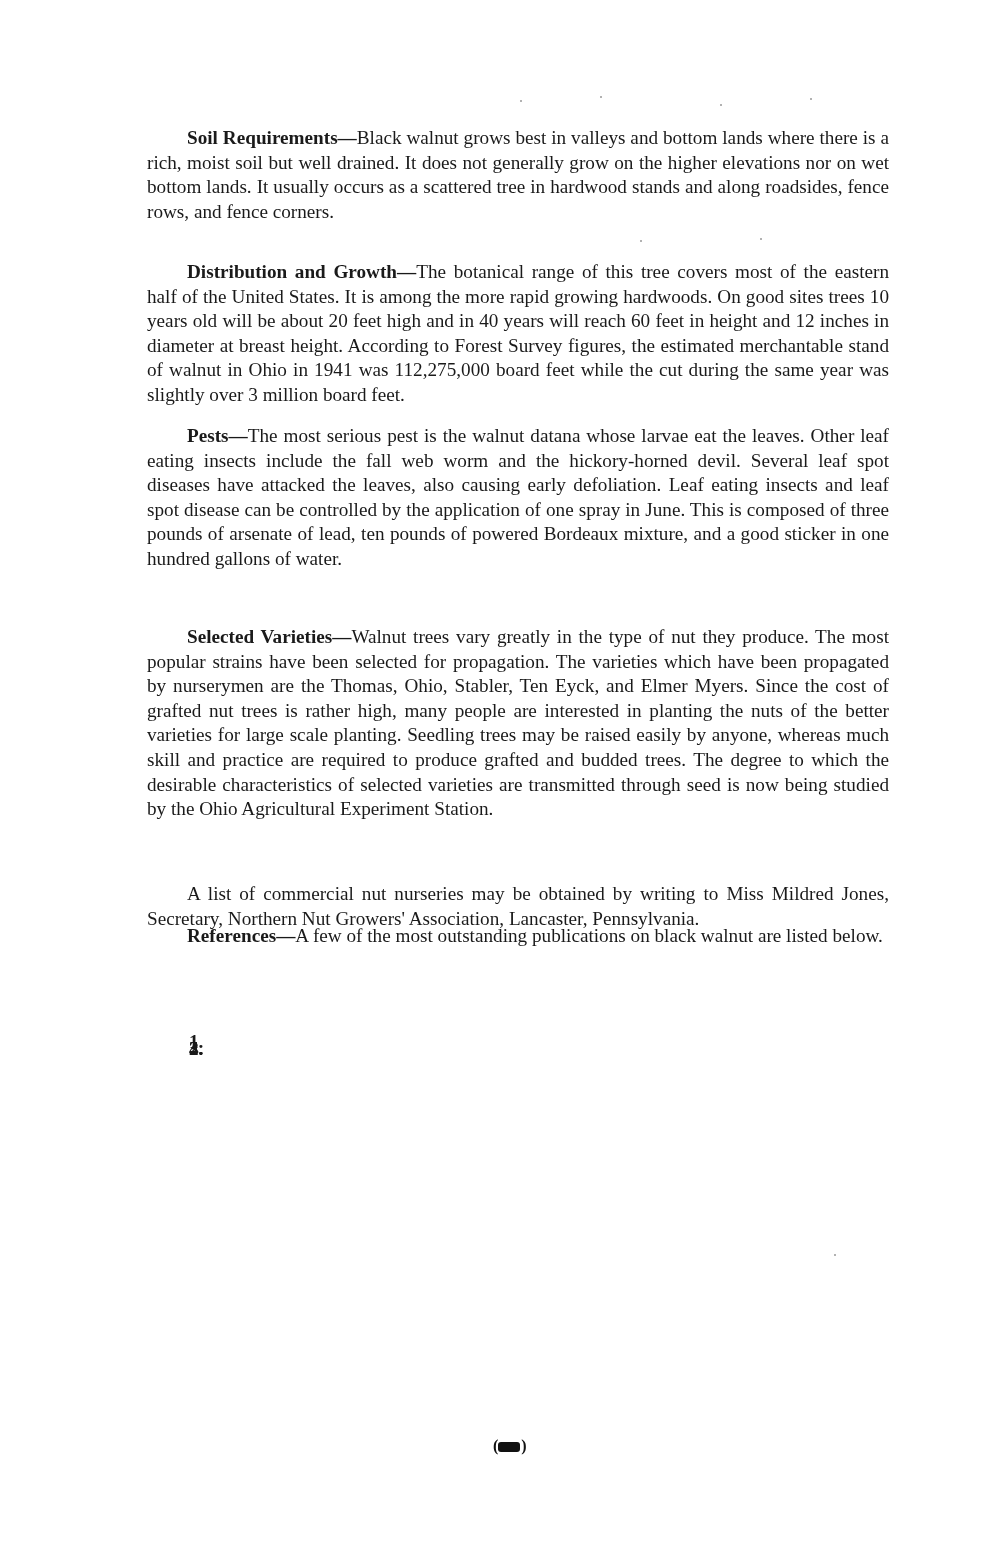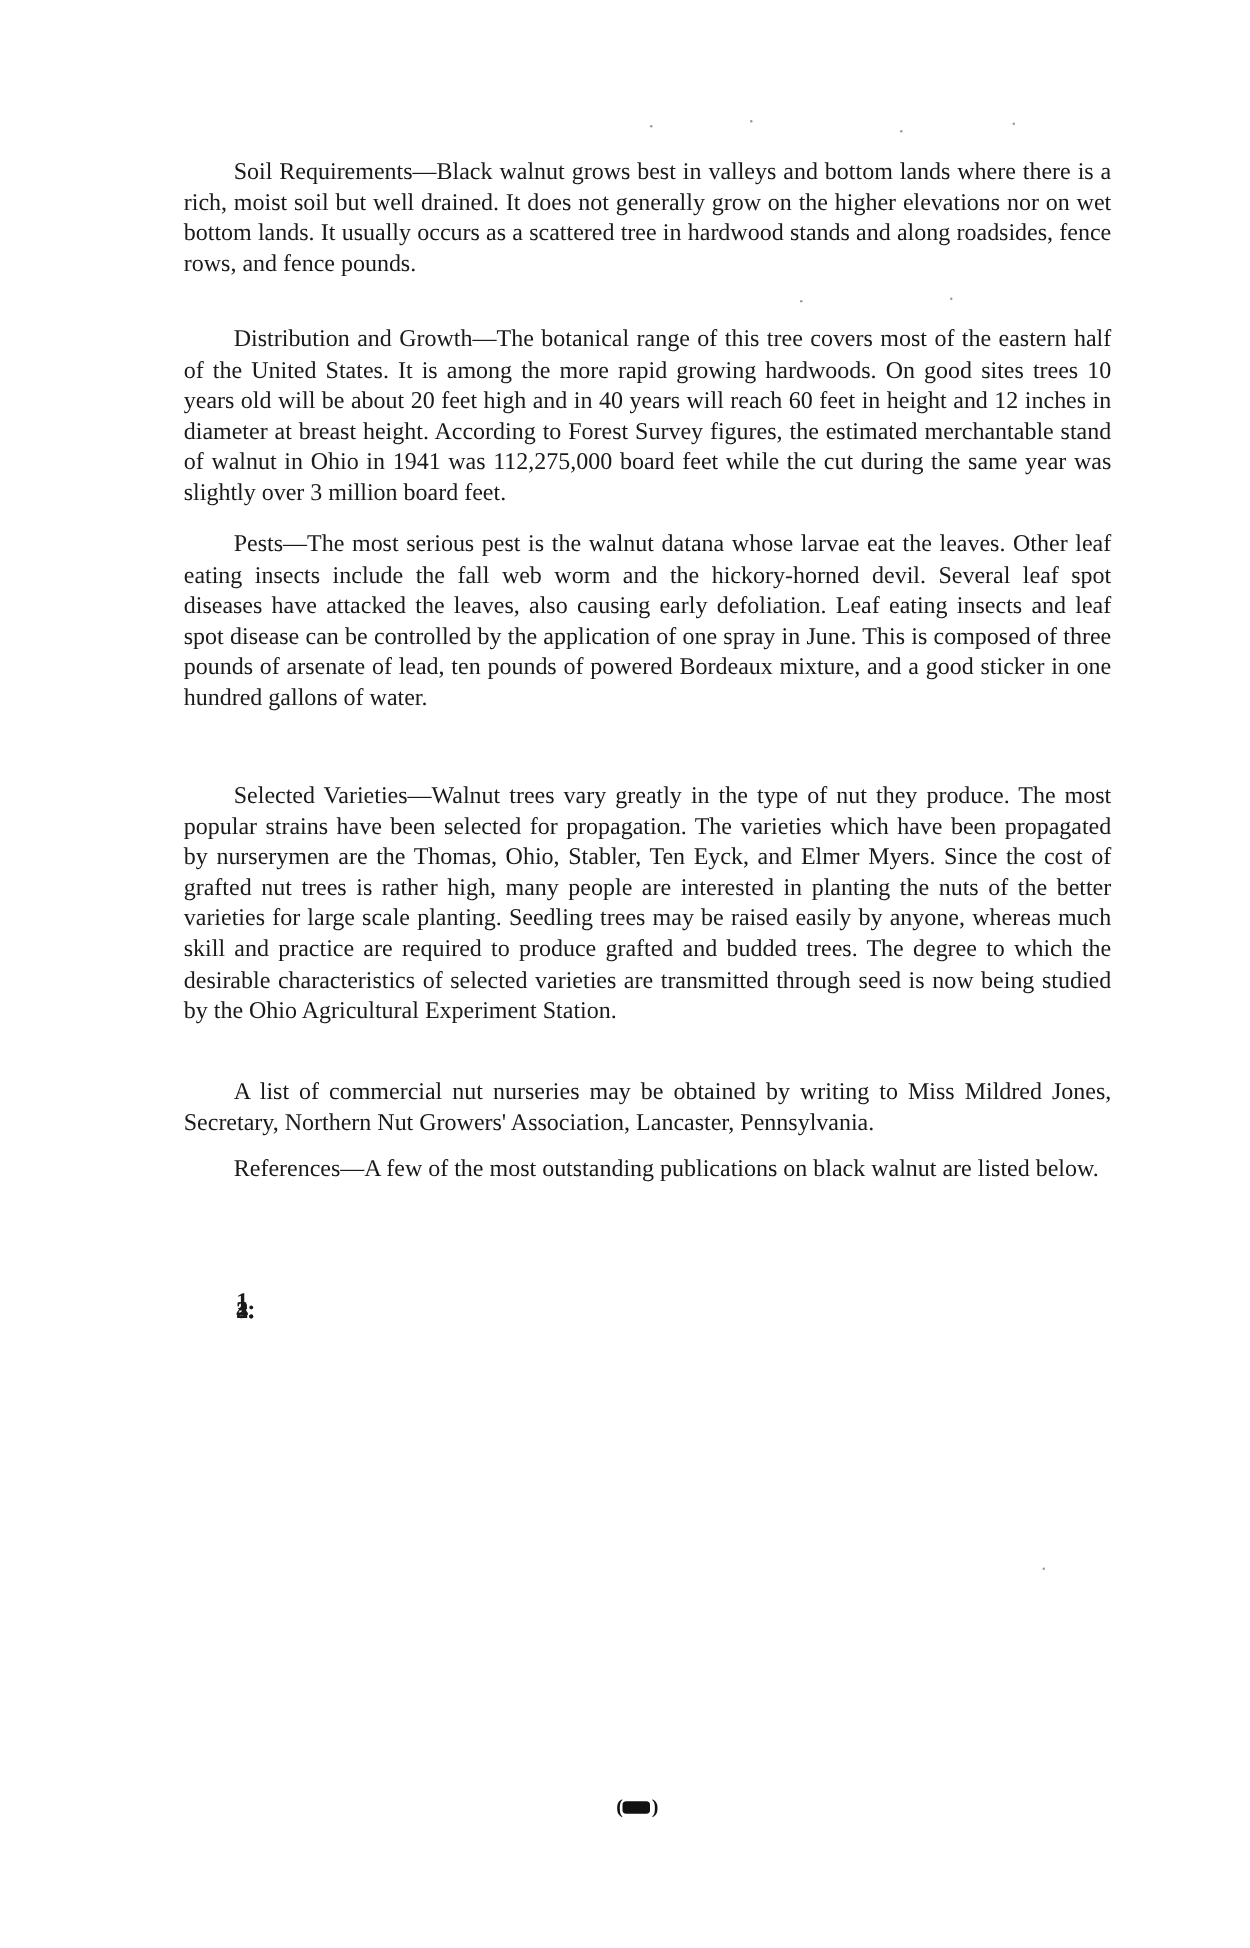--- a/index.html
+++ b/index.html
@@ -7,26 +7,26 @@
     width: 1000px; height: 1558px; background: #ffffff;
     position: relative; overflow: hidden;
     font-family: "Liberation Serif", "DejaVu Serif", serif;
     color: #1a1a1a;
   }
   .page { position: absolute; left: 147px; top: 126px; width: 742px; }
   p.para {
     margin: 0; font-size: 19.2px; line-height: 24.6px;
     text-align: justify; text-indent: 40px;
   }
-  .h { font-weight: normal; }
+  .h { font-weight: bold; }
   #p-soil { position: absolute; top: 0; }
   #p-dist { position: absolute; top: 134px; }
   #p-pests { position: absolute; top: 298px; }
   #p-var { position: absolute; top: 499px; }
-  #p-list { position: absolute; top: 736px; font-family: Liberation Serif, serif; }
+  #p-list { position: absolute; top: 756px; font-family: Liberation Serif, serif; }
   #p-ref { position: absolute; top: 798px; }
   ol.refs {
     position: absolute; top: 904px; left: 0; width: 742px;
     margin: 0; padding: 0; list-style: none;
   }
   ol.refs li {
     position: relative; padding-left: 82px; font-size: 19.2px;
     line-height: 24.6px; text-align: justify; margin-bottom: 7px;
   }
   ol.refs li .num { position: absolute; left: 42px; top: 0; font-weight: bold; }
@@ -37,21 +37,21 @@
   .pageno .blot {
     display: inline-block; width: 22px; height: 10px; background: #111;
     vertical-align: middle; border-radius: 3px; margin: 0 1px;
   }
   .speck { position: absolute; background: #999; width: 2px; height: 2px; border-radius: 1px; }
 </style>
 </head>
 <body>
 
 <div class="page">
-  <p class="para" id="p-soil"><span class="h">Soil Requirements—</span><span>Black walnut grows best in valleys and bottom lands where there is a rich, moist soil but well drained. It does not generally grow on the higher elevations nor on wet bottom lands. It usually occurs as a scattered tree in hardwood stands and along roadsides, fence rows, and fence pounds.</span></p>
+  <p class="para" id="p-soil"><span class="h">Soil Requirements—</span><span>Black walnut grows best in valleys and bottom lands where there is a rich, moist soil but well drained. It does not generally grow on the higher elevations nor on wet bottom lands. It usually occurs as a scattered tree in hardwood stands and along roadsides, fence rows, and fence corners.</span></p>
 
   <p class="para" id="p-dist"><span class="h">Distribution and Growth—</span><span>The botanical range of this tree covers most of the eastern half of the United States. It is among the more rapid growing hardwoods. On good sites trees 10 years old will be about 20 feet high and in 40 years will reach 60 feet in height and 12 inches in diameter at breast height. According to Forest Survey figures, the estimated merchantable stand of walnut in Ohio in 1941 was 112,275,000 board feet while the cut during the same year was slightly over 3 million board feet.</span></p>
 
   <p class="para" id="p-pests"><span class="h">Pests—</span><span>The most serious pest is the walnut datana whose larvae eat the leaves. Other leaf eating insects include the fall web worm and the hickory-horned devil. Several leaf spot diseases have attacked the leaves, also causing early defoliation. Leaf eating insects and leaf spot disease can be controlled by the application of one spray in June. This is composed of three pounds of arsenate of lead, ten pounds of powered Bordeaux mixture, and a good sticker in one hundred gallons of water.</span></p>
 
   <p class="para" id="p-var"><span class="h">Selected Varieties—</span><span>Walnut trees vary greatly in the type of nut they produce. The most popular strains have been selected for propagation. The varieties which have been propagated by nurserymen are the Thomas, Ohio, Stabler, Ten Eyck, and Elmer Myers. Since the cost of grafted nut trees is rather high, many people are interested in planting the nuts of the better varieties for large scale planting. Seedling trees may be raised easily by anyone, whereas much skill and practice are required to produce grafted and budded trees. The degree to which the desirable characteristics of selected varieties are transmitted through seed is now being studied by the Ohio Agricultural Experiment Station.</span></p>
 
   <p class="para" id="p-list"><span>A list of commercial nut nurseries may be obtained by writing to Miss Mildred Jones, Secretary, Northern Nut Growers' Association, Lancaster, Pennsylvania.</span></p>
 
   <p class="para" id="p-ref"><span class="h">References—</span><span>A few of the most outstanding publications on black walnut are listed below.</span></p>

